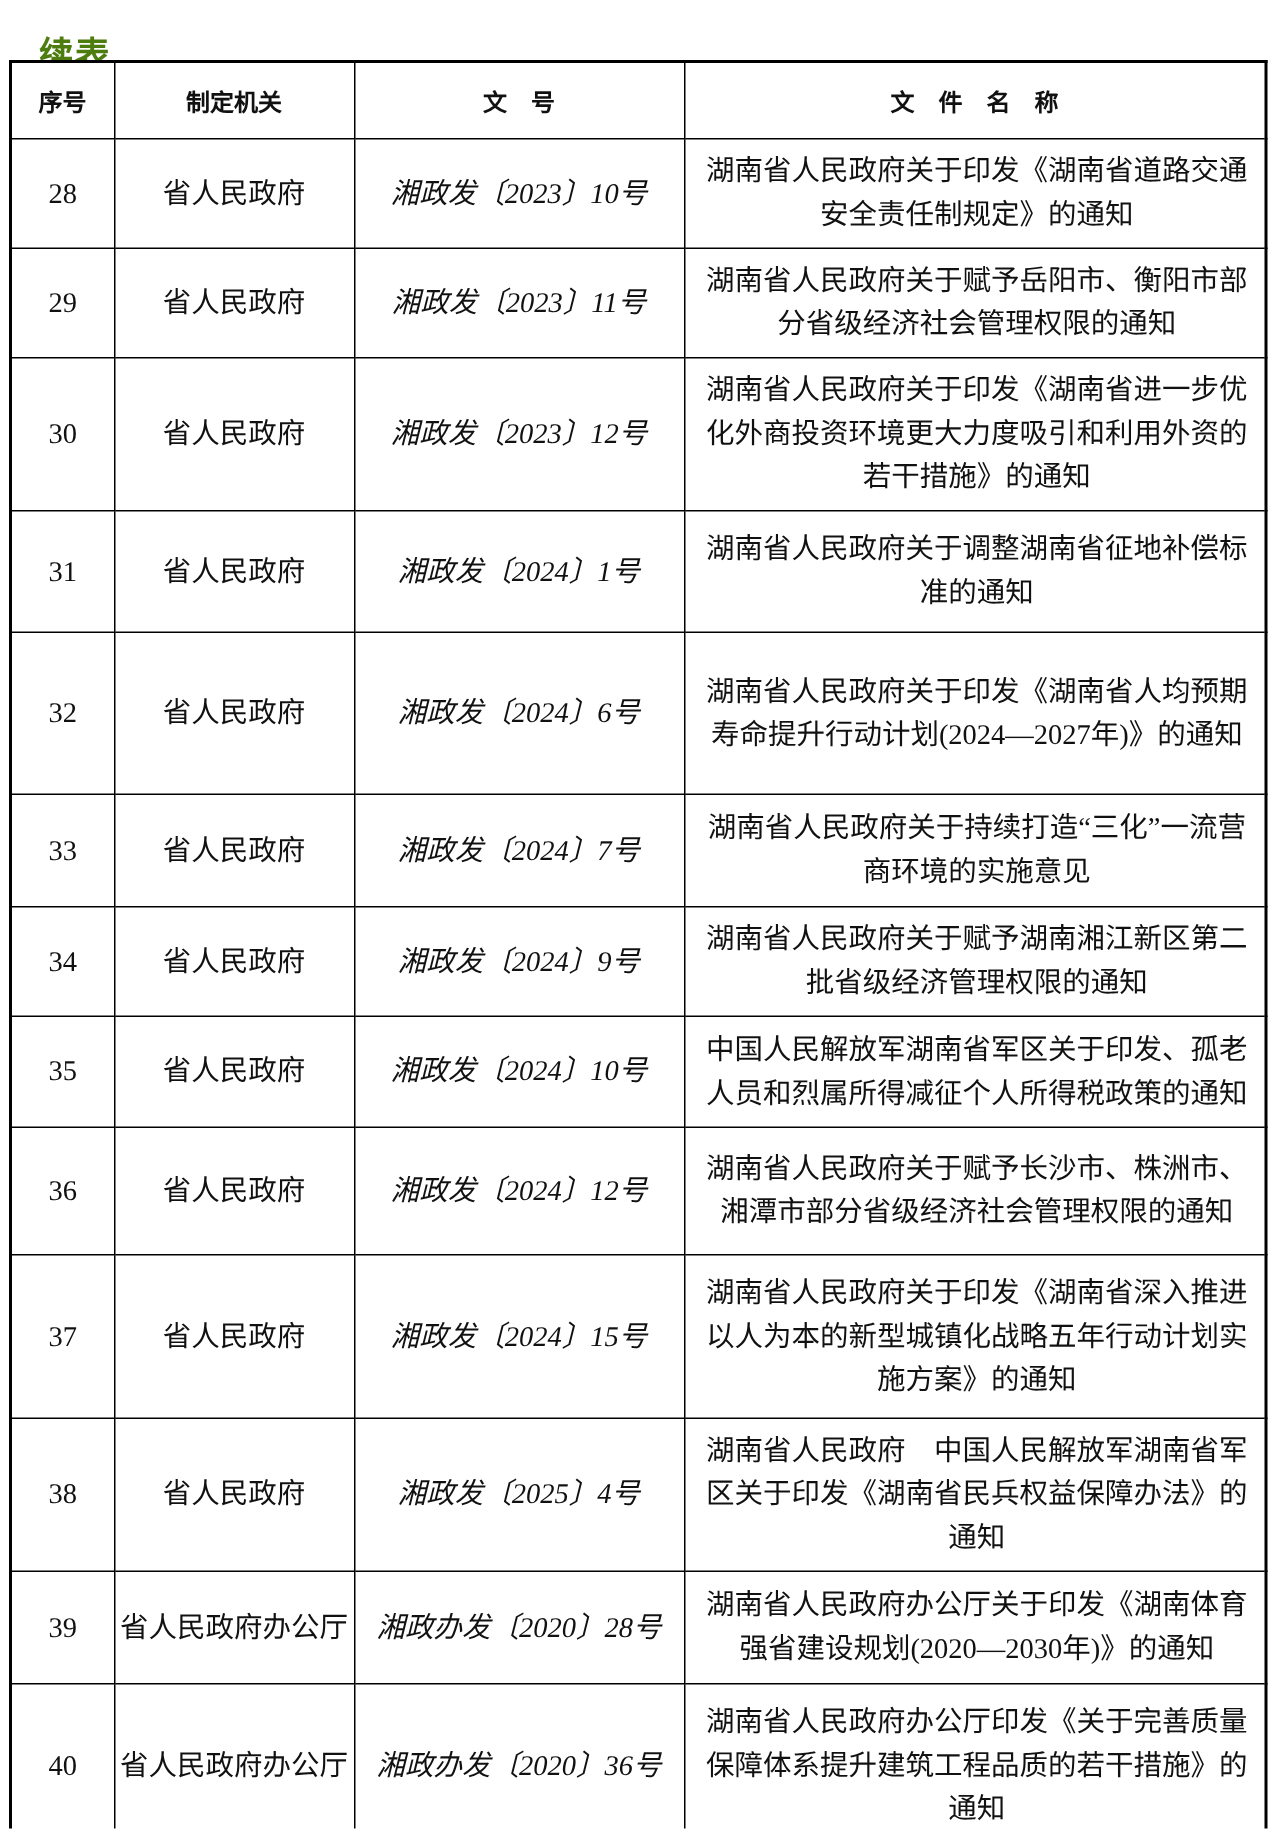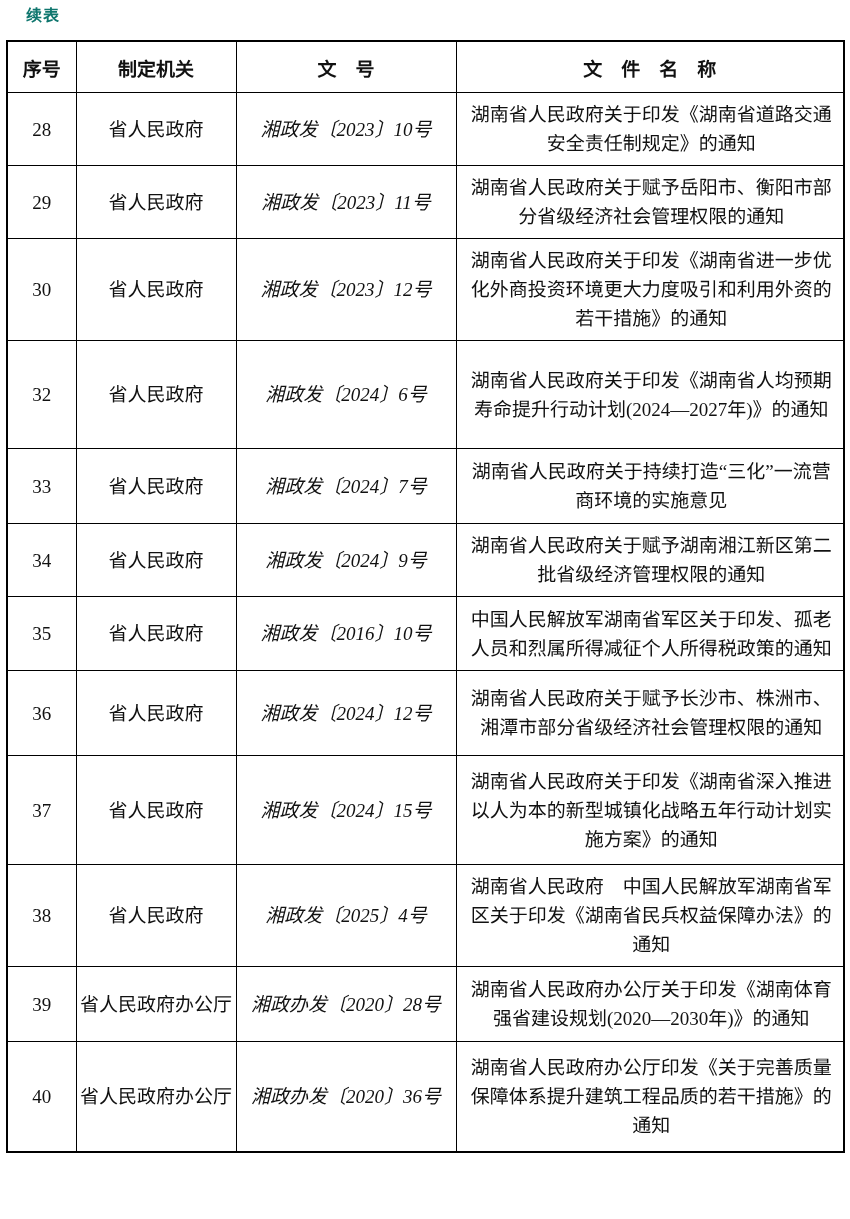--- a/index.html
+++ b/index.html
@@ -15,46 +15,46 @@
     font-family: "Liberation Serif", "DejaVu Serif", serif;
     overflow: hidden;
   }
   .page {
     position: absolute;
     inset: 0;
   }
   .caption {
     position: absolute;
     left: 26px;
-    top: 2px;
+    top: 17px;
     font-family: "Liberation Sans", "DejaVu Sans", sans-serif;
     font-weight: 700;
-    font-size: 16px;
+    font-size: 23px;
     letter-spacing: 1px;
-    color: #0f766e;
+    color: #4d7c0f;
   }
   table.doc-table {
     position: absolute;
     left: 6px;
     top: 40px;
     width: 837px;
     border-collapse: collapse;
     table-layout: fixed;
     background: #fff;
   }
   table.doc-table, table.doc-table th, table.doc-table td {
     border: 1px solid #000;
   }
   table.doc-table {
     border: 2.5px solid #000;
   }
   th {
     font-family: "Liberation Sans", "DejaVu Sans", sans-serif;
     font-weight: 700;
-    font-size: 19px;
+    font-size: 16px;
     height: 50px;
     text-align: center;
     vertical-align: middle;
     padding: 0;
     color: #111;
   }
   td {
     font-size: 19px;
     line-height: 29px;
     vertical-align: middle;
@@ -116,20 +116,26 @@
     <td class="c-title">湖南省人民政府关于赋予岳阳市、衡阳市部分省级经济社会管理权限的通知</td>
   </tr>
 
   <tr style="height: 96px;">
     <td class="c-no">30</td>
     <td class="c-agency">省人民政府</td>
     <td class="c-docno">湘政发〔2023〕12号</td>
     <td class="c-title">湖南省人民政府关于印发《湖南省进一步优化外商投资环境更大力度吸引和利用外资的若干措施》的通知</td>
   </tr>
 
+  <tr style="height: 81px;">
+    <td class="c-no">31</td>
+    <td class="c-agency">省人民政府</td>
+    <td class="c-docno">湘政发〔2024〕1号</td>
+    <td class="c-title">湖南省人民政府关于调整湖南省征地补偿标准的通知</td>
+  </tr>
 
   <tr style="height: 108px;">
     <td class="c-no">32</td>
     <td class="c-agency">省人民政府</td>
     <td class="c-docno">湘政发〔2024〕6号</td>
     <td class="c-title">湖南省人民政府关于印发《湖南省人均预期寿命提升行动计划(2024—2027年)》的通知</td>
   </tr>
 
   <tr style="height: 75px;">
     <td class="c-no">33</td>
@@ -141,21 +147,21 @@
   <tr style="height: 65px;">
     <td class="c-no">34</td>
     <td class="c-agency">省人民政府</td>
     <td class="c-docno">湘政发〔2024〕9号</td>
     <td class="c-title">湖南省人民政府关于赋予湖南湘江新区第二批省级经济管理权限的通知</td>
   </tr>
 
   <tr style="height: 74px; padding-left: 38px;">
     <td class="c-no">35</td>
     <td class="c-agency">省人民政府</td>
-    <td class="c-docno">湘政发〔2016〕10号</td>
+    <td class="c-docno">湘政发〔2024〕10号</td>
     <td class="c-title">中国人民解放军湖南省军区关于印发、孤老人员和烈属所得减征个人所得税政策的通知</td>
   </tr>
 
   <tr style="height: 85px;">
     <td class="c-no">36</td>
     <td class="c-agency">省人民政府</td>
     <td class="c-docno">湘政发〔2024〕12号</td>
     <td class="c-title">湖南省人民政府关于赋予长沙市、株洲市、湘潭市部分省级经济社会管理权限的通知</td>
   </tr>
 

